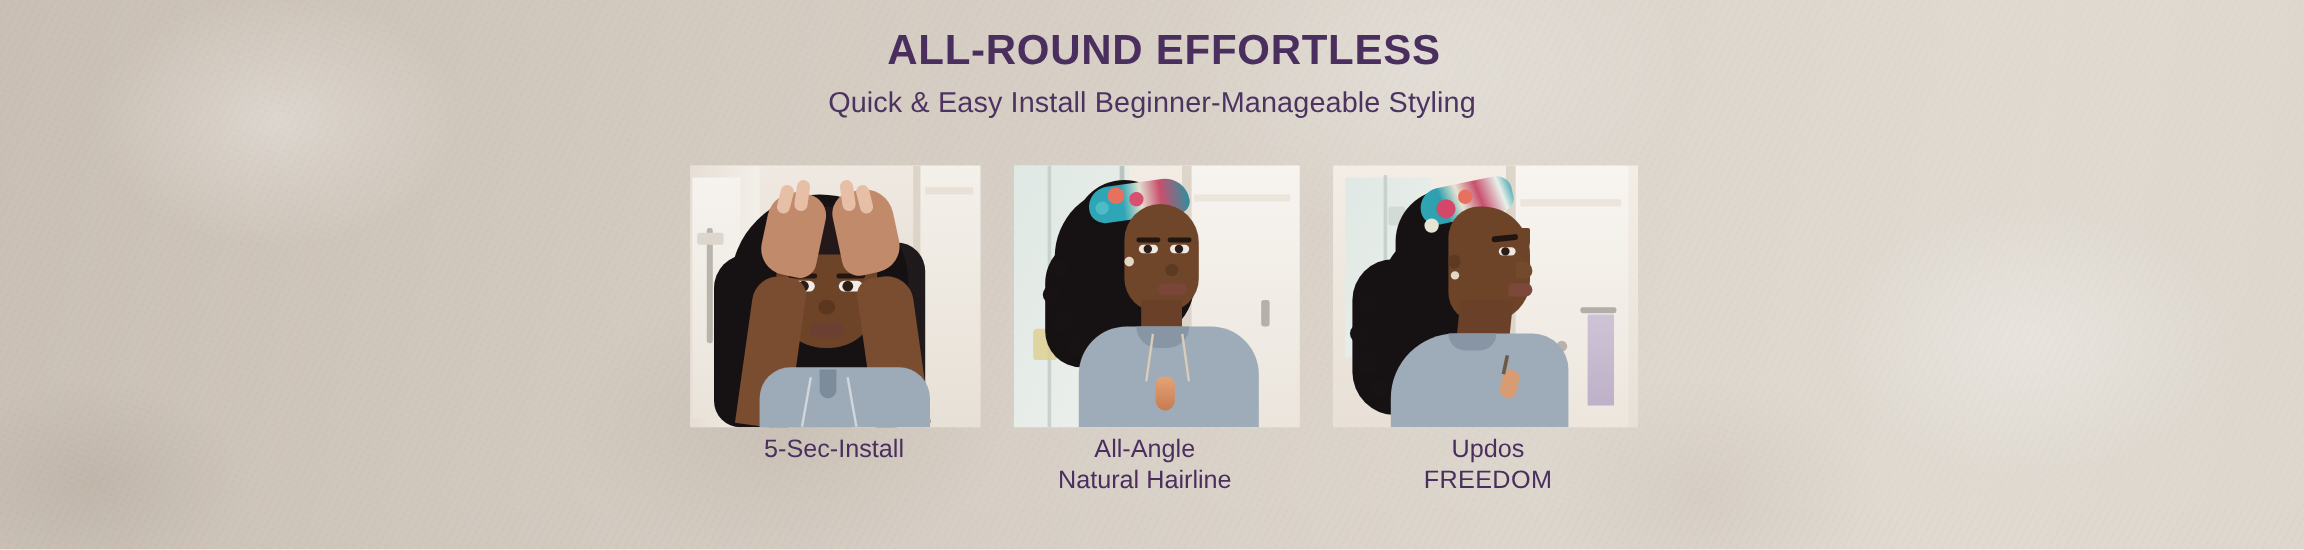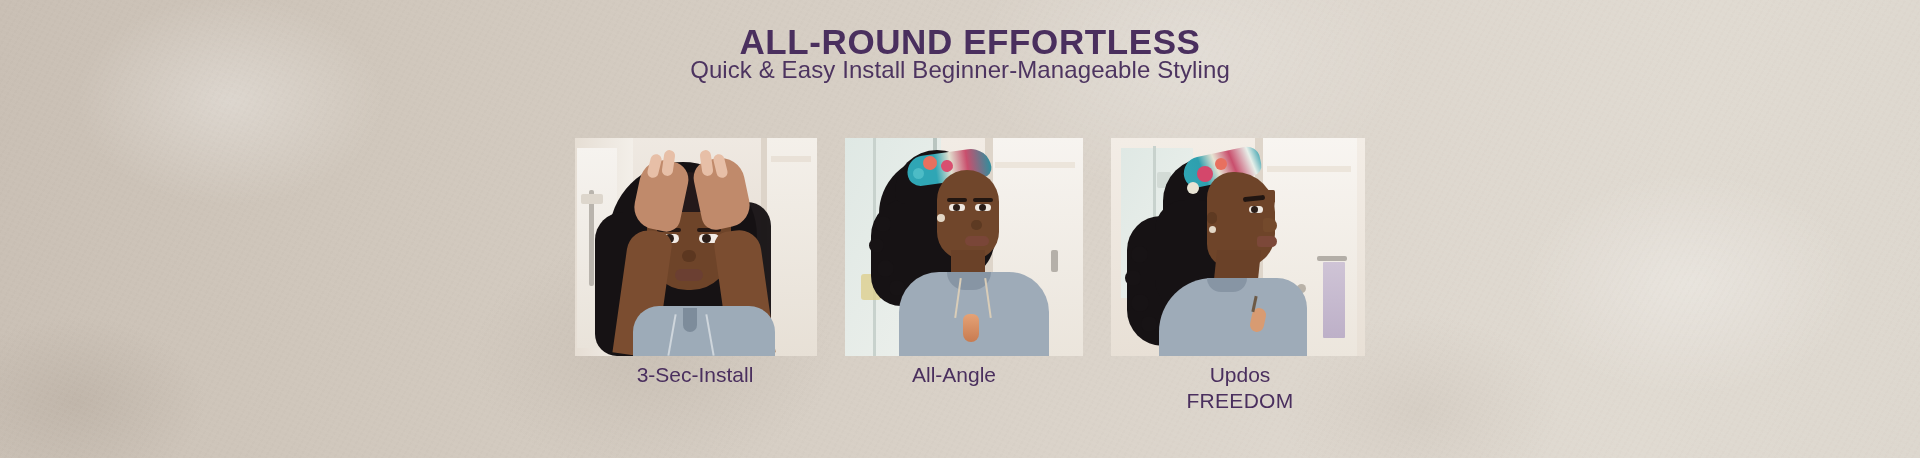--- a/index.html
+++ b/index.html
@@ -70,21 +70,21 @@
     color: #4a2f5e;
     font-size: 35px;
     font-weight: bold;
     letter-spacing: .6px;
     line-height: 1;
     white-space: nowrap;
   }
   .subhead {
     position: absolute;
     left: 0;
-    top: 56px;
+    top: 72px;
     width: 100%;
     text-align: center;
     color: #4d3460;
     font-size: 24px;
     font-weight: normal;
     letter-spacing: .1px;
     line-height: 1.15;
     white-space: nowrap;
   }
 
@@ -309,25 +309,26 @@
           <div style="position:absolute;left:140px;top:170px;width:14px;height:24px;border-radius:7px;background:#d89b72;transform:rotate(12deg);"></div>
           <div style="position:absolute;left:142px;top:158px;width:3px;height:16px;background:#6d5a46;transform:rotate(12deg);"></div>
         </div>
       </div>
 
     </div>
 
     <div class="captions">
 
       <div class="caption caption-1">
-        <span class="line">3-Sec-Install</span>
+        <span class="line">5-Sec-Install</span>
       </div>
 
       <div class="caption caption-2">
         <span class="line">All-Angle</span>
+        <span class="line">Natural Hairline</span>
       </div>
 
       <div class="caption caption-3">
         <span class="line">Updos</span>
         <span class="line caps">FREEDOM</span>
       </div>
 
     </div>
 
   </div>

